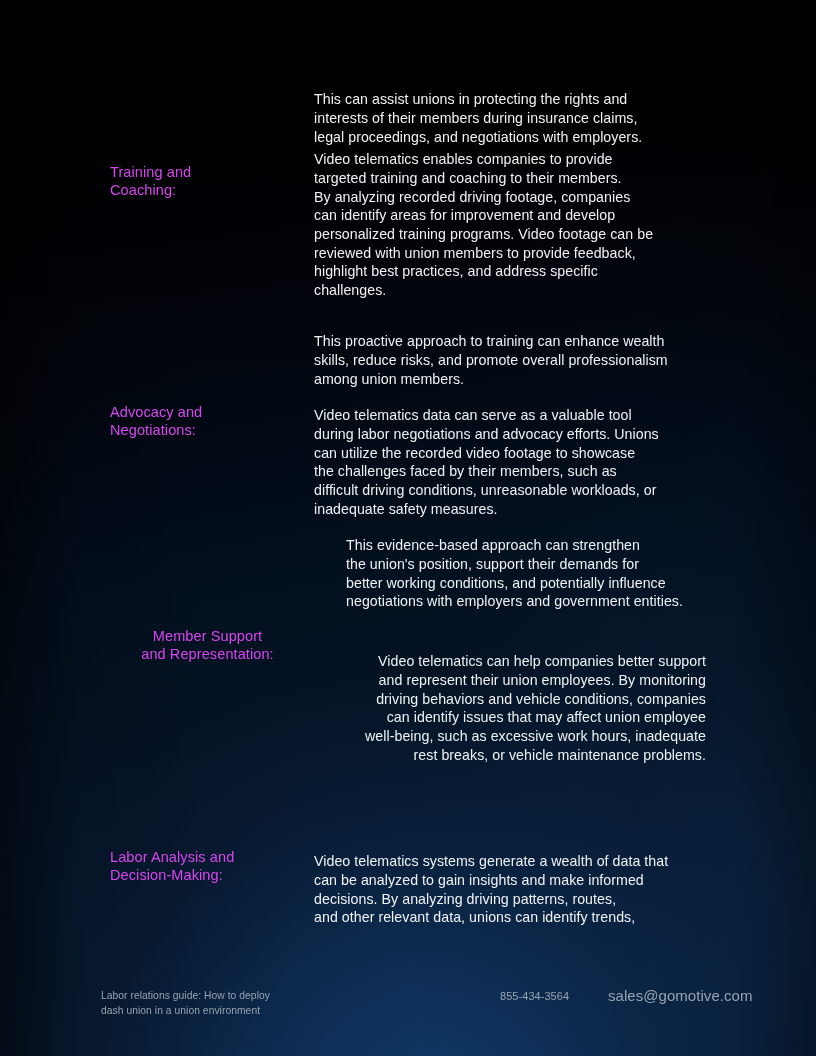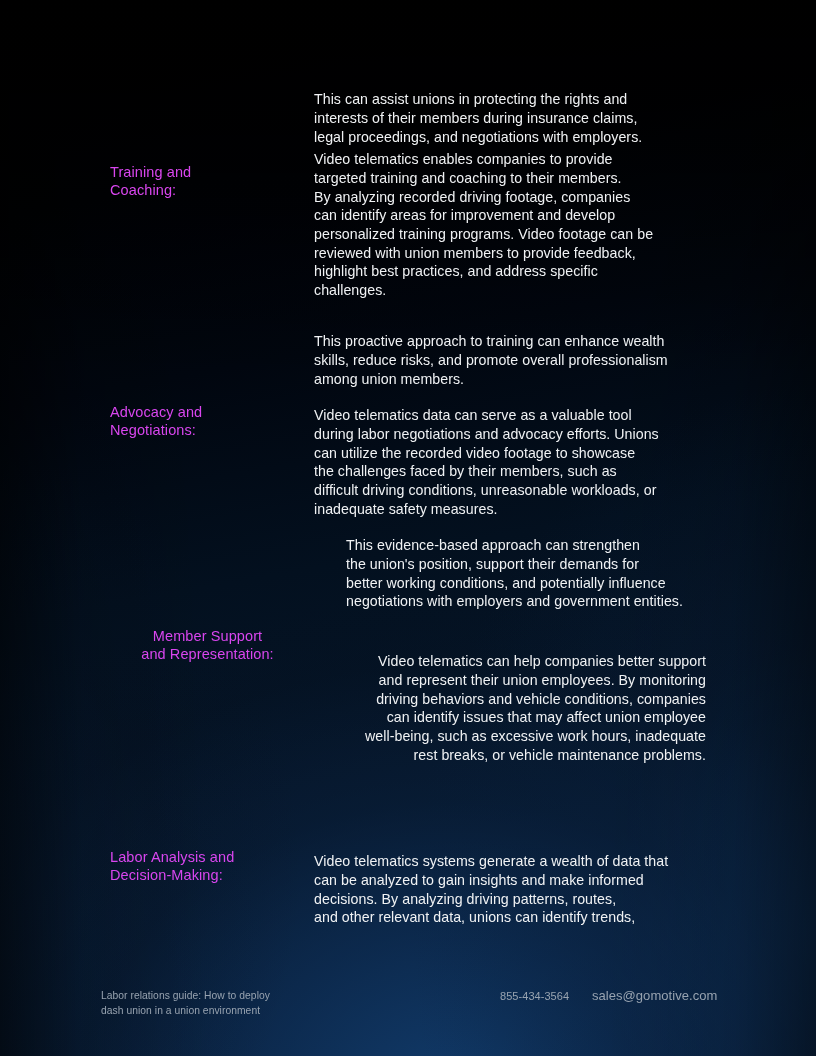--- a/index.html
+++ b/index.html
@@ -113,24 +113,24 @@
     position: absolute;
     left: 500px;
     top: 989px;
     color: #98a3b0;
     font-size: 11px;
     line-height: 14px;
     letter-spacing: 0.05px;
   }
   .footer-email {
     position: absolute;
-    left: 592px;
+    left: 608px;
     top: 989px;
     color: #98a3b0;
-    font-size: 13px;
+    font-size: 15px;
     line-height: 14px;
     letter-spacing: 0.05px;
     text-decoration: none;
   }
 </style>
 </head>
 <body>
 
 <div id="page">
 

